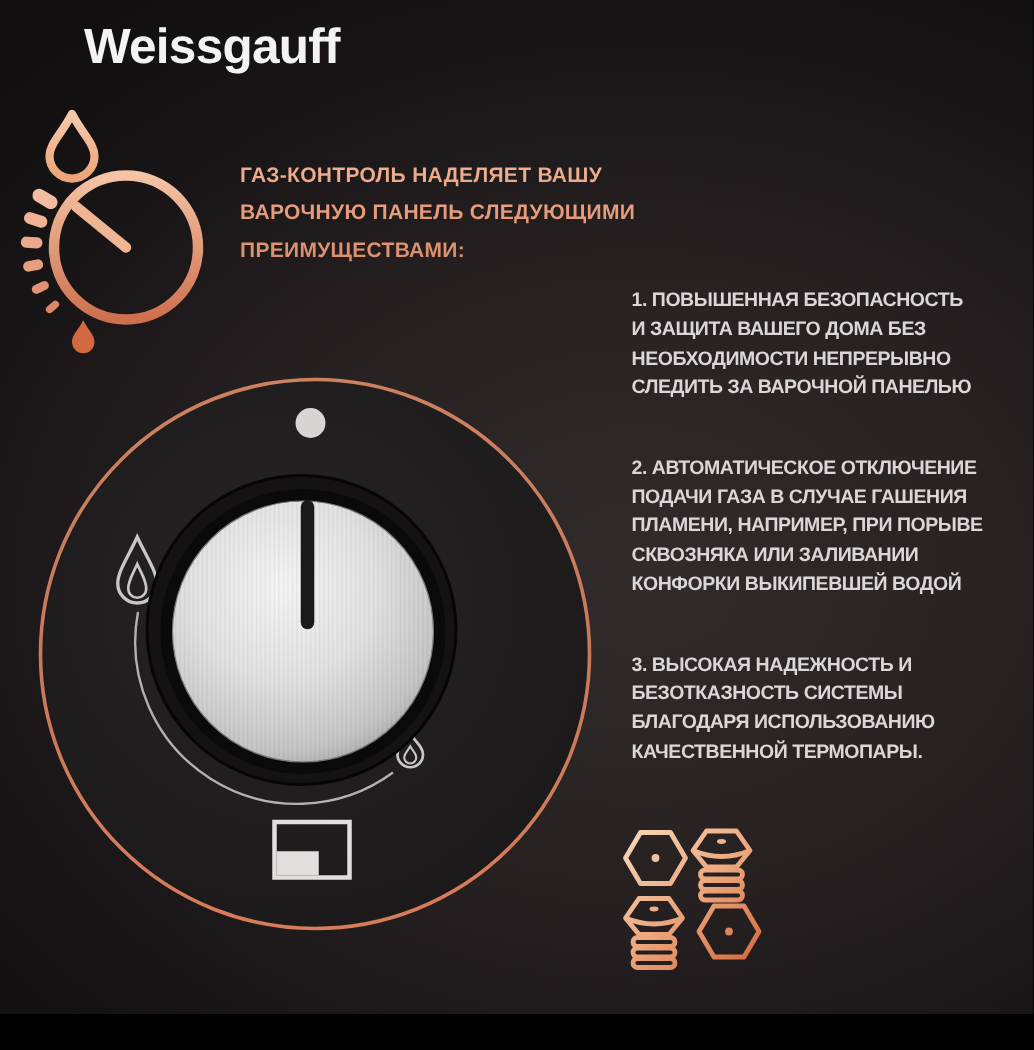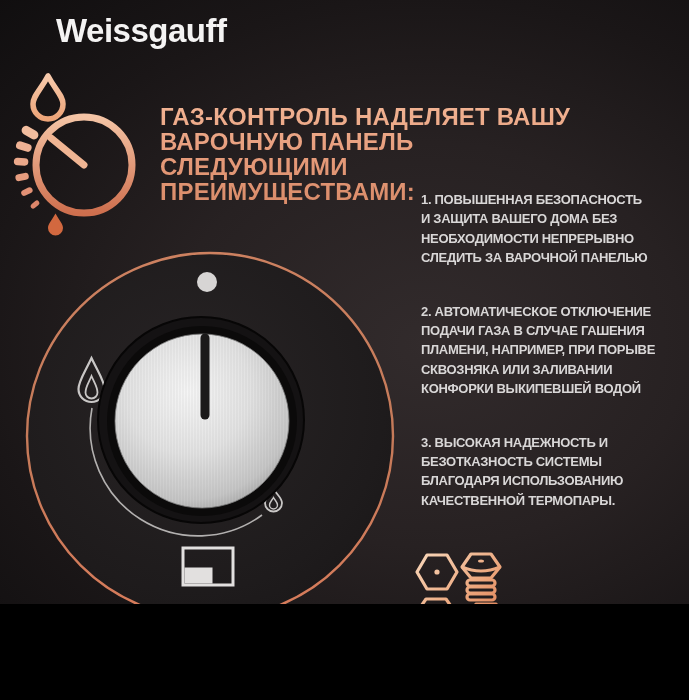--- a/index.html
+++ b/index.html
@@ -1,29 +1,29 @@
 <!DOCTYPE html>
 <html><head>
 <meta charset="utf-8">
 <style>
   html,body{margin:0;padding:0;background:#000;}
   #app{
-    position:relative;width:689px;height:604px;overflow:hidden;
+    position:relative;width:689px;height:676px;overflow:hidden;
     font-family:"Liberation Sans",sans-serif;
     background:
       radial-gradient(ellipse 620px 480px at 62% 57%, #322b2c 0%, #272122 42%, #1a1617 72%, #100e0f 100%);
   }
   .abs{position:absolute;}
   .logo{
     left:56px;top:12px;
     font-size:33px;font-weight:bold;letter-spacing:-0.5px;color:#f4f3f3;
   }
   .heading{
     left:160px;top:104px;width:420px;
-    font-size:24px;line-height:25px;font-weight:bold;letter-spacing:0.2px;
+    font-size:14px;line-height:25px;font-weight:bold;letter-spacing:0.2px;
     white-space:pre-line;
     background:linear-gradient(180deg,#f2b494 0%,#e59a79 55%,#da8c6a 100%);
     -webkit-background-clip:text;background-clip:text;color:transparent;
   }
   .benefits{left:421px;top:190px;width:280px;}
   .benefit{
     font-size:13px;line-height:19.4px;font-weight:bold;letter-spacing:-0.3px;
     color:#d9d7d7;white-space:pre-line;margin:0 0 34px 0;
   }
   .jets-text{

